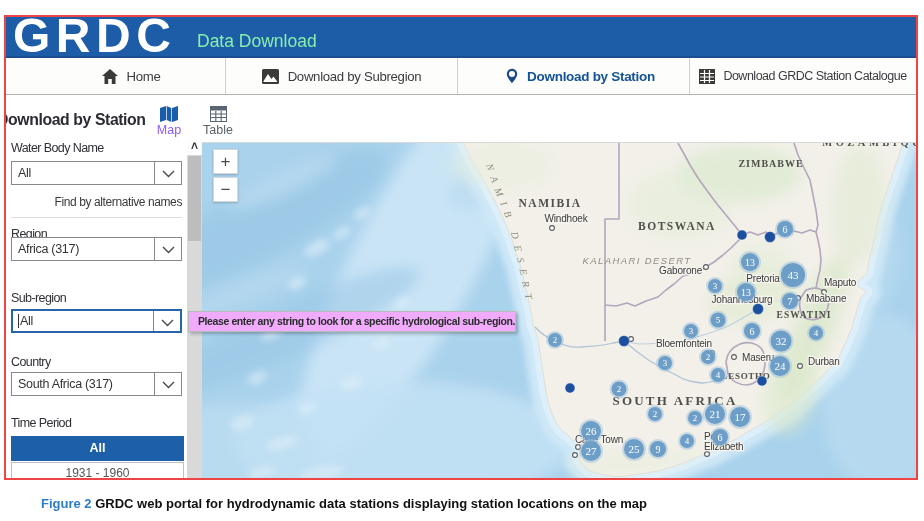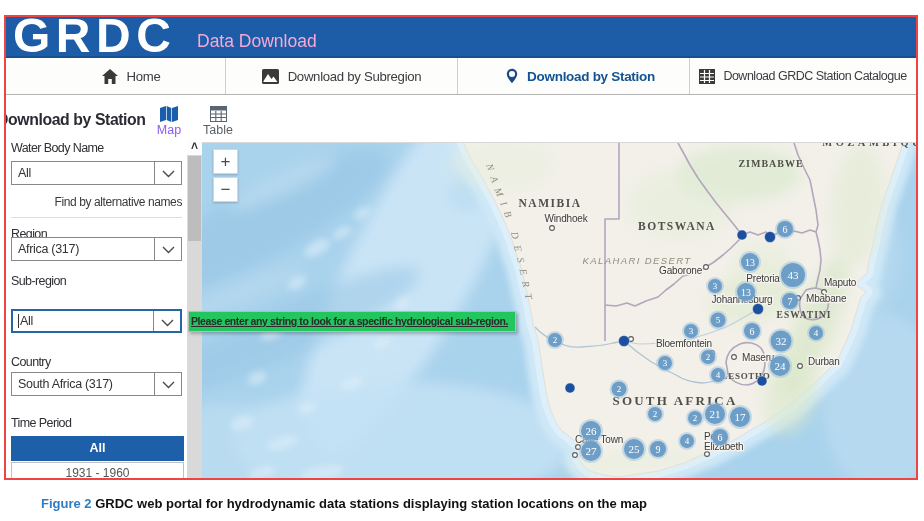--- a/index.html
+++ b/index.html
@@ -1,21 +1,21 @@
 <!DOCTYPE html>
 <html><head>
 <meta charset="utf-8">
 <style>
 * { margin:0; padding:0; box-sizing:border-box; }
 html,body { width:924px; height:521px; background:#fff; font-family:"Liberation Sans", sans-serif; overflow:hidden; }
 #fig { position:absolute; left:4px; top:15px; width:914px; height:465px; border:2px solid #ef4444; background:#fff; overflow:hidden; }
 
 #topbar { position:absolute; left:0; top:0; width:100%; height:41px; background:#1d5ca6; border-bottom:2px solid #184f90; }
 #logo { position:absolute; left:7px; top:-9px; color:#fff; font-weight:bold; font-size:48px; letter-spacing:5.5px; }
-#appname { position:absolute; left:191px; top:14px; color:#f9a8d4; font-size:17.5px; }
+#appname { position:absolute; left:191px; top:14px; color:#86efac; font-size:17.5px; }
 
 #nav { position:absolute; left:0; top:41px; width:100%; height:37px; background:#fdfdfb; border-bottom:1px solid #b3b3b3; display:flex; }
 .navitem { display:flex; align-items:center; justify-content:center; gap:9px; font-size:13.2px; letter-spacing:-0.3px; color:#3c3c42; border-right:1px solid #cfcfcf; white-space:nowrap; }
 .navitem:last-child { border-right:none; }
 .navitem.active { color:#135394; font-weight:bold; font-size:13.5px; letter-spacing:-0.3px; }
 
 #phead { position:absolute; left:0; top:78px; width:100%; height:48px; background:#fff; border-bottom:1px solid #d8d8d8; }
 #ptitle { position:absolute; left:-9px; top:16px; font-size:15.8px; font-weight:bold; color:#2b2b33; letter-spacing:-0.4px; }
 .toggle { position:absolute; top:11px; width:44px; text-align:center; font-size:12.5px; }
 #tmap { left:141px; color:#8b5cf6; }
@@ -37,21 +37,21 @@
 #sbar { position:absolute; left:181px; top:122px; width:15px; height:339px; background:#d9d9d9; }
 #sbarup { position:absolute; left:0; top:0; width:15px; height:16px; background:#fdfdfd; color:#333; font-size:12px; font-weight:bold; text-align:center; line-height:15px; }
 #sbthumb { position:absolute; left:1px; top:17px; width:13px; height:85px; background:#bdbdbd; }
 
 #map { position:absolute; left:196px; top:126px; width:716px; height:335px; overflow:hidden; }
 
 .zbtn { position:absolute; width:25px; height:25px; background:#fff; border:1px solid #d6d6d6; color:#4a4a4a; font-size:17px; text-align:center; line-height:23px; box-shadow:0 1px 2px rgba(0,0,0,.2); }
 #zplus { left:207px; top:132px; }
 #zminus { left:207px; top:160px; }
 
-#tooltip { position:absolute; left:182px; top:294px; width:328px; height:21px; white-space:nowrap; background:#22c55e; border:1px solid #bbb; box-shadow:2px 2px 3px rgba(0,0,0,.25); font-size:10.5px; font-weight:bold; color:#2b2b2b; line-height:19px; padding-left:2px; letter-spacing:-0.4px;text-decoration:underline; }
+#tooltip { position:absolute; left:182px; top:294px; width:328px; height:21px; white-space:nowrap; background:#f0abfc; border:1px solid #bbb; box-shadow:2px 2px 3px rgba(0,0,0,.25); font-size:10.5px; font-weight:bold; color:#2b2b2b; line-height:19px; padding-left:9px; letter-spacing:-0.4px; }
 #caption { position:absolute; left:5px; top:496px; font-size:13px; font-weight:bold; color:#111; letter-spacing:0; }
 #caption .fignum { color:#2d7dc3;margin-left:36px; }
 </style>
 </head>
 <body>
 <div id="fig">
   <div id="topbar">
     <div id="logo">GRDC</div>
     <div id="appname">Data Download</div>
   </div>
@@ -108,21 +108,21 @@
     <div id="sepline"></div>
     <div class="flabel" style="top:89px;">Region</div>
     <div class="sel" style="top:99px;">
         <span class="txt">Africa (317)</span>
         <span class="chev">
           <svg width="13" height="8" viewBox="0 0 13 8">
             <path d="M1 1 L6.5 6.5 L12 1" stroke="#4a4a4a" stroke-width="1.4" fill="none"></path>
           </svg>
         </span>
       </div>
-    <div class="flabel" style="top:136px;">Sub-region</div>
+    <div class="flabel" style="top:153px;">Sub-region</div>
     <div class="sel focus" style="top:171px;">
         <span class="txt" style="border-left:1px solid #333;padding-left:1px;left:5px;top:3px;">All</span>
         <span class="chev">
           <svg width="13" height="8" viewBox="0 0 13 8">
             <path d="M1 1 L6.5 6.5 L12 1" stroke="#4a4a4a" stroke-width="1.4" fill="none"></path>
           </svg>
         </span>
       </div>
     <div class="flabel" style="top:217px;">Country</div>
     <div class="sel" style="top:234px;">

